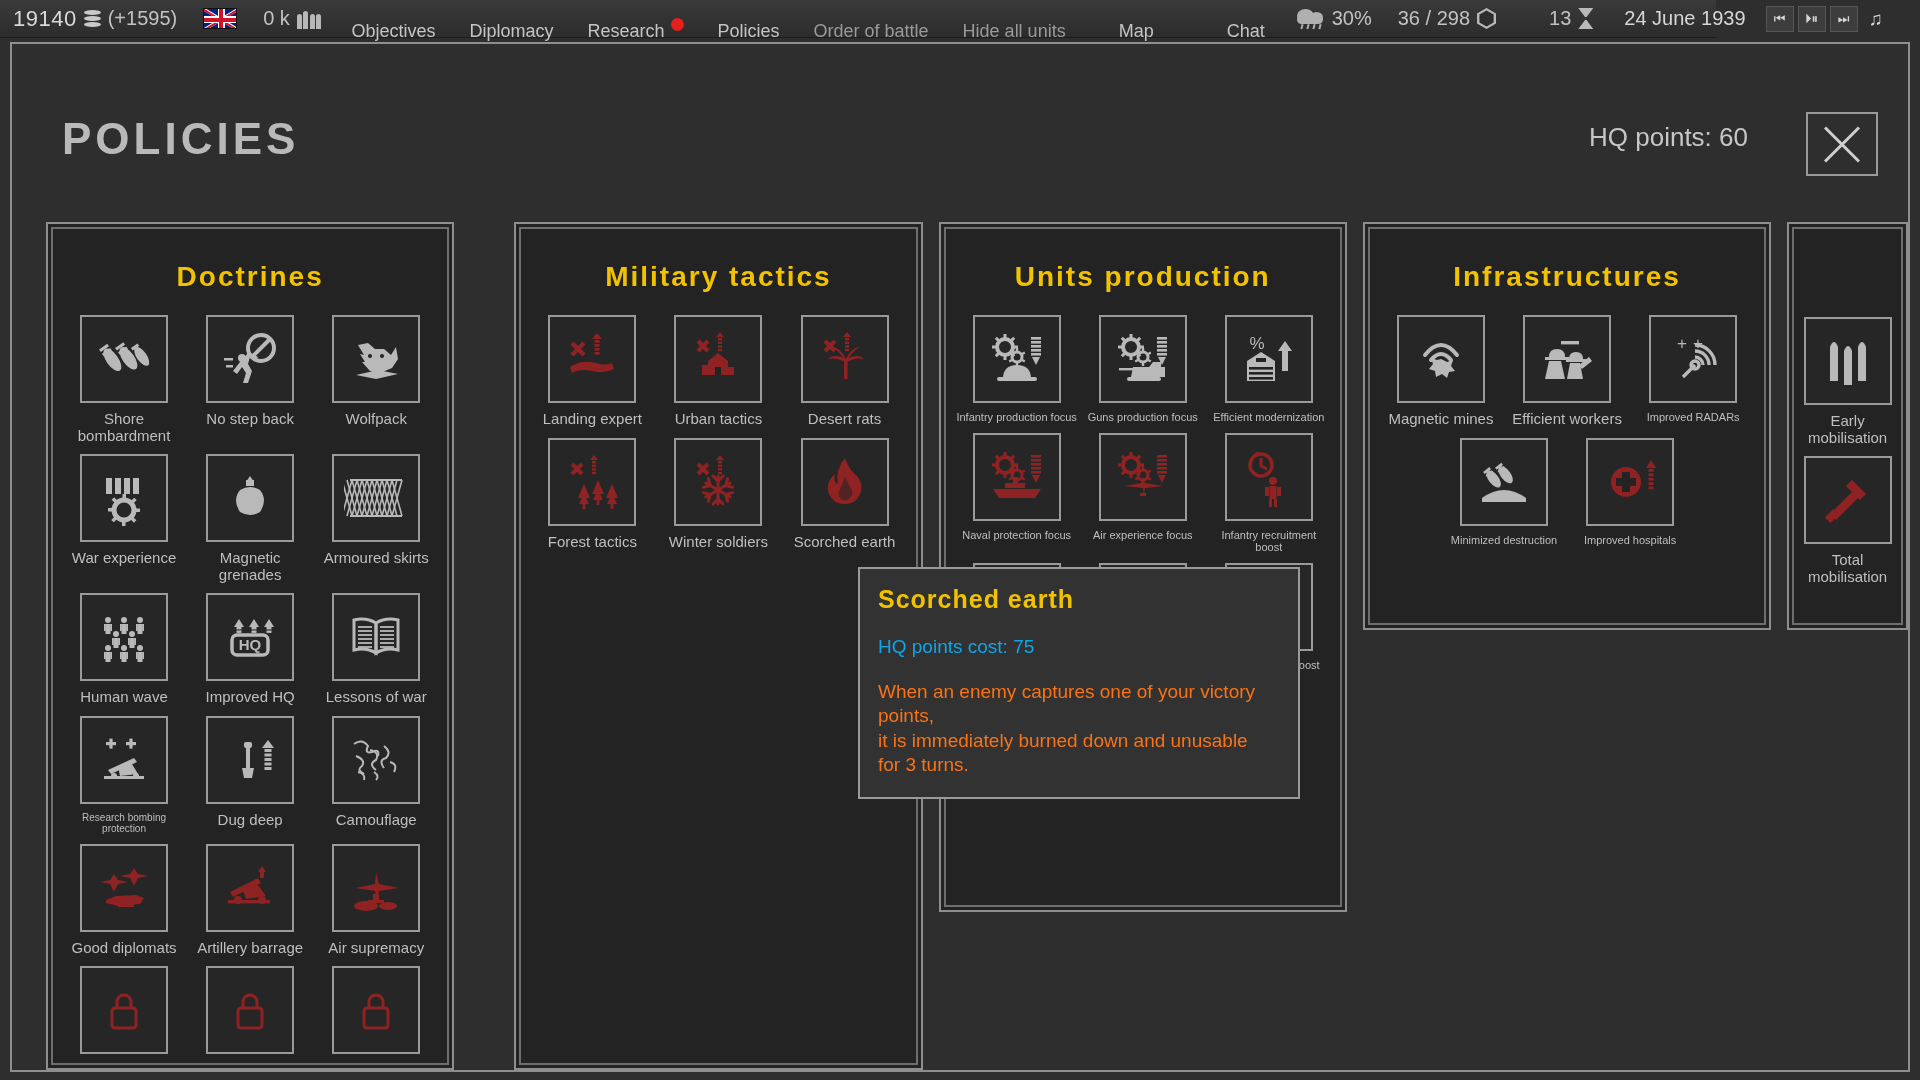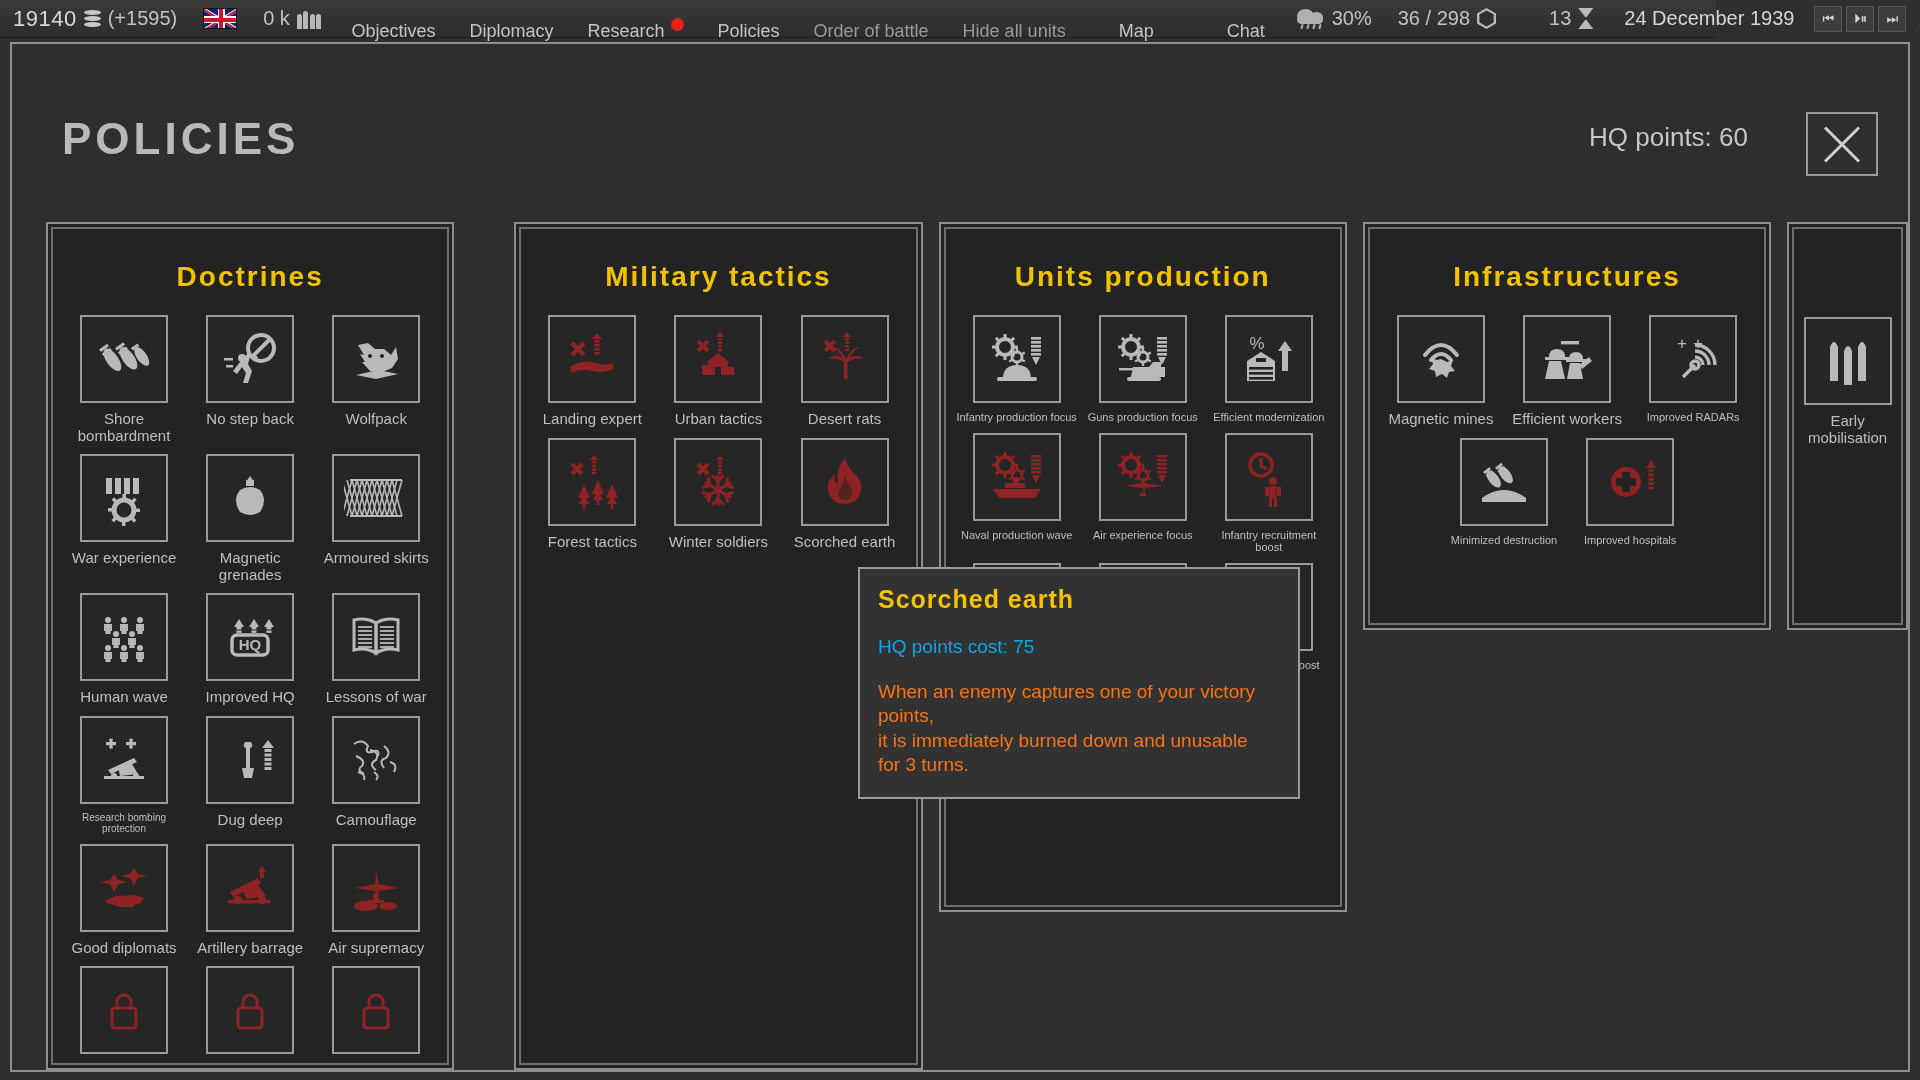--- a/index.html
+++ b/index.html
@@ -175,21 +175,21 @@
     <div class="tb-item">
       <span class="tb-sub">36 / 298</span>
       <span class="hexico"></span>
     </div>
     <div class="tb-item" style="padding-left:40px">
       <span class="tb-sub">13</span>
       <span class="hourglass"></span>
     </div>
 
     <div class="tb-right">
-      <span class="date">24 December 1939</span>
+      <span class="date">24 June 1939</span>
       <span class="ctlbtn">⏮</span>
       <span class="ctlbtn">⏵⏸</span>
       <span class="ctlbtn">⏭</span>
       <span class="ctlbtn" style="border:none;background:transparent;font-size:19px">♫</span>
 
     </div>
   </div>
 
   <div class="panel">
     <div class="panel-head">
@@ -779,21 +779,21 @@
                       <rect x="46" y="18" width="10" height="2.6"></rect>
                       <rect x="46" y="22" width="10" height="2.6"></rect>
                       <rect x="46" y="26" width="10" height="2.6"></rect>
                     </g>
                     <path d="M47 30 h8 l-4 8z"></path>
                     <path d="M8 44 h48 l-6 9 h-36z"></path>
                     <rect x="20" y="38" width="20" height="5"></rect>
                     <rect x="28" y="32" width="5" height="7"></rect>
                   </svg>
                 </div>
-                <div class="cell-label small">Naval production wave</div>
+                <div class="cell-label small">Naval protection focus</div>
               </div>
               <div class="cell">
                 <div class="icoframe">
                   <svg width="64" height="64" viewBox="0 0 64 64" fill="#8f2222">
                     <circle cx="20" cy="20" r="8" fill="none" stroke="#8f2222" stroke-width="4"></circle>
                     <rect x="18.5" y="7" width="3" height="5" transform="rotate(0 20 20)" fill="#8f2222"></rect>
                     <rect x="18.5" y="7" width="3" height="5" transform="rotate(45 20 20)" fill="#8f2222"></rect>
                     <rect x="18.5" y="7" width="3" height="5" transform="rotate(90 20 20)" fill="#8f2222"></rect>
                     <rect x="18.5" y="7" width="3" height="5" transform="rotate(135 20 20)" fill="#8f2222"></rect>
                     <rect x="18.5" y="7" width="3" height="5" transform="rotate(180 20 20)" fill="#8f2222"></rect>
@@ -1004,20 +1004,30 @@
                       </g>
                       <g transform="translate(42,0)">
                         <path d="M0 18 q4 -10 8 0 v26 h-8z"></path>
                         <rect x="0" y="44" width="8" height="8"></rect>
                       </g>
                     </g>
                   </svg>
                 </div>
                 <div class="cell-label">Early mobilisation</div>
               </div>
+              <div class="cell">
+                <div class="icoframe">
+                  <svg width="64" height="64" viewBox="0 0 64 64" fill="#8f2222">
+                    <path d="M14 46 l24 -24 l6 6 l-24 24z"></path>
+                    <path d="M36 12 l14 14 l-6 6 l-14 -14z"></path>
+                    <rect x="10" y="44" width="12" height="8" transform="rotate(-45 16 48)"></rect>
+                  </svg>
+                </div>
+                <div class="cell-label">Total mobilisation</div>
+              </div>
             </div>
           </div>
         </div>
       </div>
 
     <div class="tooltip">
       <div class="tt-title">Scorched earth</div>
       <div class="tt-cost">HQ points cost: 75</div>
       <div class="tt-body">When an enemy captures one of your victory points,
 it is immediately burned down and unusable

